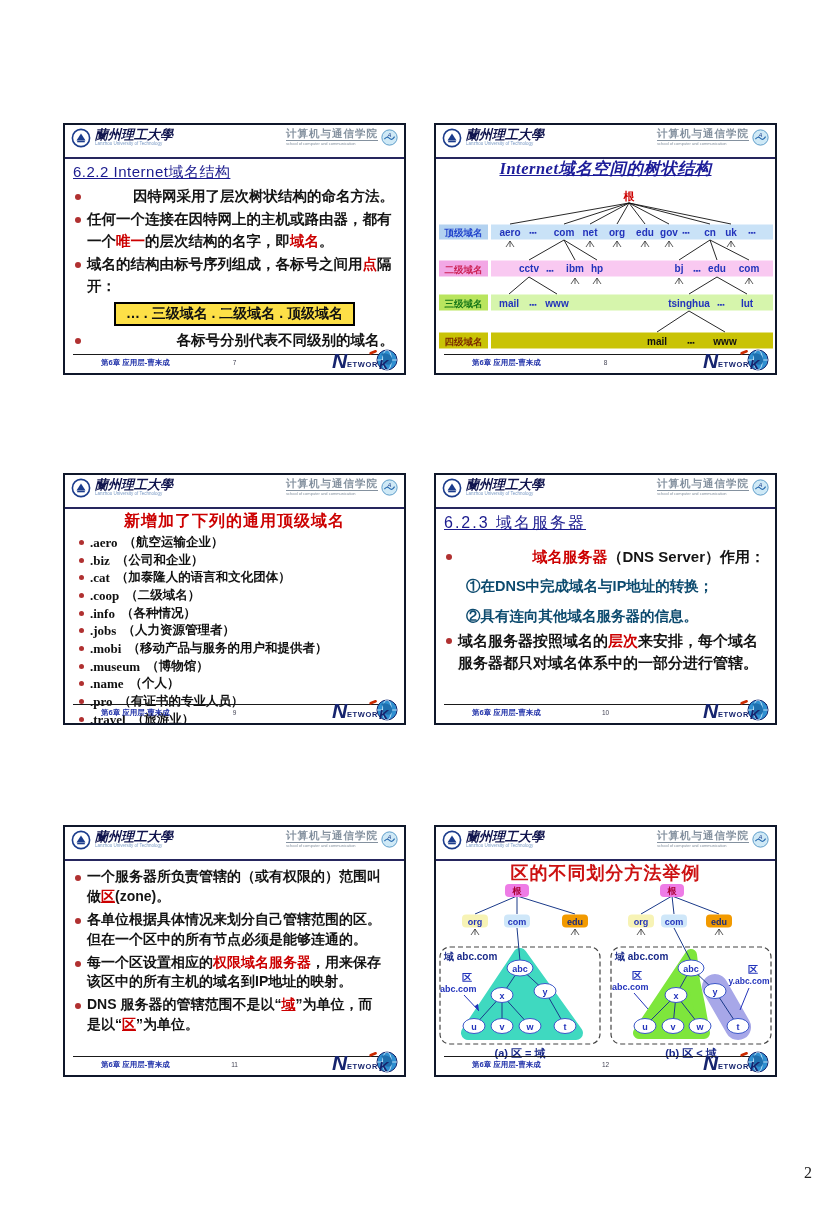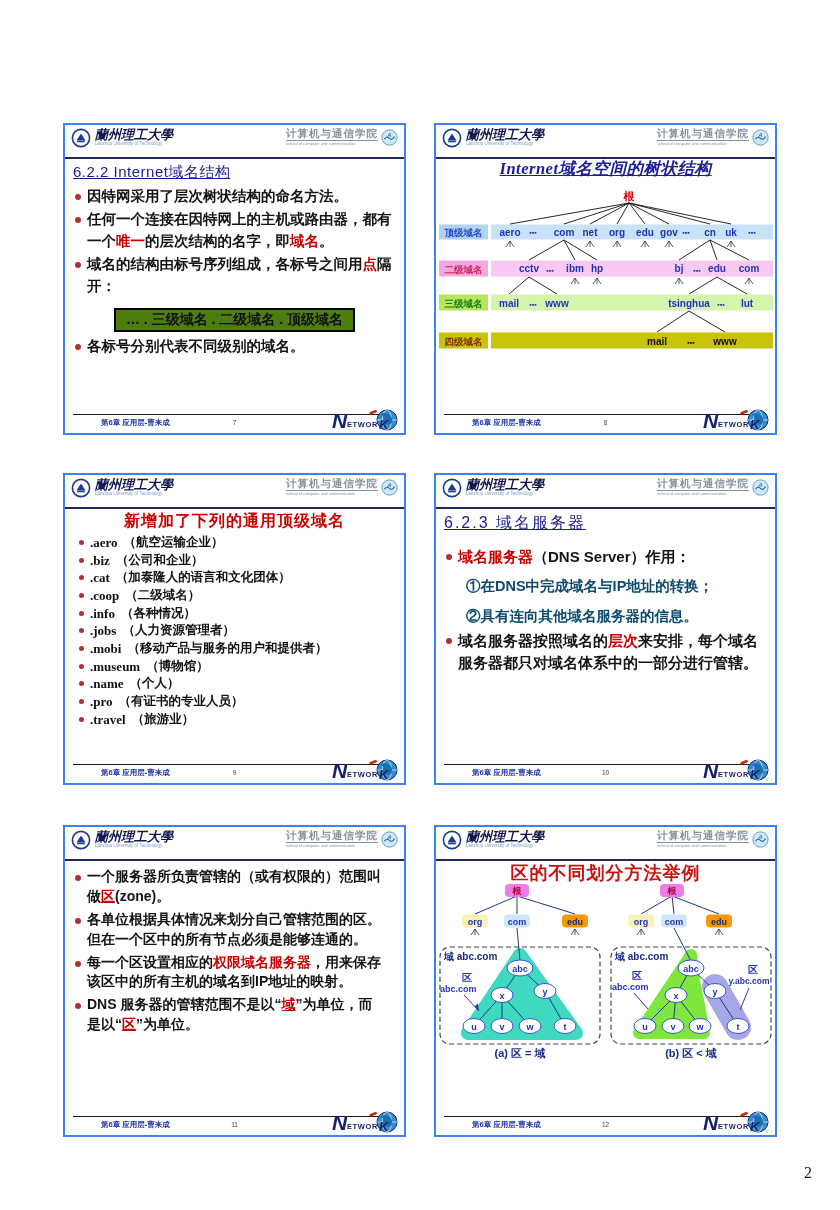--- a/index.html
+++ b/index.html
@@ -1,40 +1,40 @@
 <!DOCTYPE html>
 <html><head>
 <meta charset="utf-8">
 <style>
   html,body{margin:0;padding:0;}
   body{width:840px;height:1210px;position:relative;background:#ffffff;font-family:"Liberation Sans",sans-serif;}
-  .slide{position:absolute;width:343px;height:312px;background:#fff;border:2px solid #3b82f6;box-sizing:border-box;overflow:hidden;}
+  .slide{position:absolute;width:343px;height:252px;background:#fff;border:2px solid #0f172a;box-sizing:border-box;overflow:hidden;}
   
   .hdr{height:29px;display:flex;justify-content:space-between;align-items:flex-start;padding:3px 6px 0 6px;border-bottom:2px solid #26265e;}
   .hdr-l{display:flex;align-items:center;gap:4px;}
   .emblem{width:20px;height:20px;flex:none;}
   .uni-name{font-family:"Liberation Serif",serif;font-style:italic;font-weight:bold;font-size:13px;color:#11154e;line-height:1;}
   .uni-sub{font-size:4.5px;color:#7a9ac5;line-height:1.4;}
   .hdr-r{display:flex;align-items:center;gap:3px;}
   .sch-name{font-size:10.5px;font-weight:bold;color:#84919f;line-height:1.1;letter-spacing:1px;}
   .sch-sub{font-size:4px;color:#84919f;border-top:1px solid #84919f;line-height:1.5;}
   .badge{width:17px;height:17px;flex:none;}
   
   .ftr{position:absolute;left:8px;right:8px;bottom:2px;height:16px;border-top:1.5px solid #1a1a1a;}
   .ftr-course{position:absolute;left:28px;top:3px;font-size:7.5px;font-weight:bold;color:#2233aa;}
   .ftr-page{position:absolute;left:0;right:0;top:4px;text-align:center;font-size:6.5px;color:#445;}
   .netlogo{position:absolute;right:-2px;bottom:-1px;width:66px;height:24px;}
   
   .stitle{font-size:15px;font-weight:normal;color:#1b1b8e;text-decoration:underline;margin:4px 8px 4px 8px;letter-spacing:0.5px;}
-  .bul{display:flex;gap:6px;margin:2px 10px 2px 10px;}
+  .bul{display:flex;gap:6px;margin:2px 10px 2px 10px;justify-content:space-between;}
   .dot{width:6px;height:6px;border-radius:50%;background:#b03030;margin-top:8px;flex:none;}
   .btxt{font-weight:bold;font-size:14.5px;line-height:1.48;color:#141414;}
   .red{color:#cc0000;}
   .u{text-decoration:underline;}
-  .tbox{margin:11px auto 4px auto;width:fit-content;border:2px solid #000;background:#4d7c0f;padding:1px 10px;font-size:14px;font-weight:bold;color:#111;}
+  .tbox{margin:5px auto 4px auto;width:fit-content;border:2px solid #000;background:#fde047;padding:1px 10px;font-size:14px;font-weight:bold;color:#111;}
   
   .ctitle{position:absolute;left:0;right:0;text-align:center;font-weight:bold;}
   .t8{top:33px;font-size:16.5px;color:#1c1c99;font-family:"Liberation Serif",serif;font-style:italic;text-decoration:underline;letter-spacing:0.5px;}
   .t12{top:34px;font-size:18px;color:#cc1111;letter-spacing:1px;}
   .dsvg{position:absolute;left:0;}
   
   .t9{margin:2px 0 2px 0;text-align:center;font-size:16px;font-weight:bold;color:#cc0000;letter-spacing:1px;}
   .tldrow{display:flex;gap:6px;margin:0 8px 0 14px;line-height:1.36;}
   .tdot{width:5px;height:5px;border-radius:50%;background:#b03030;margin-top:6px;flex:none;}
   .tld{font-family:"Liberation Serif",serif;font-weight:bold;font-size:13px;color:#111;}

